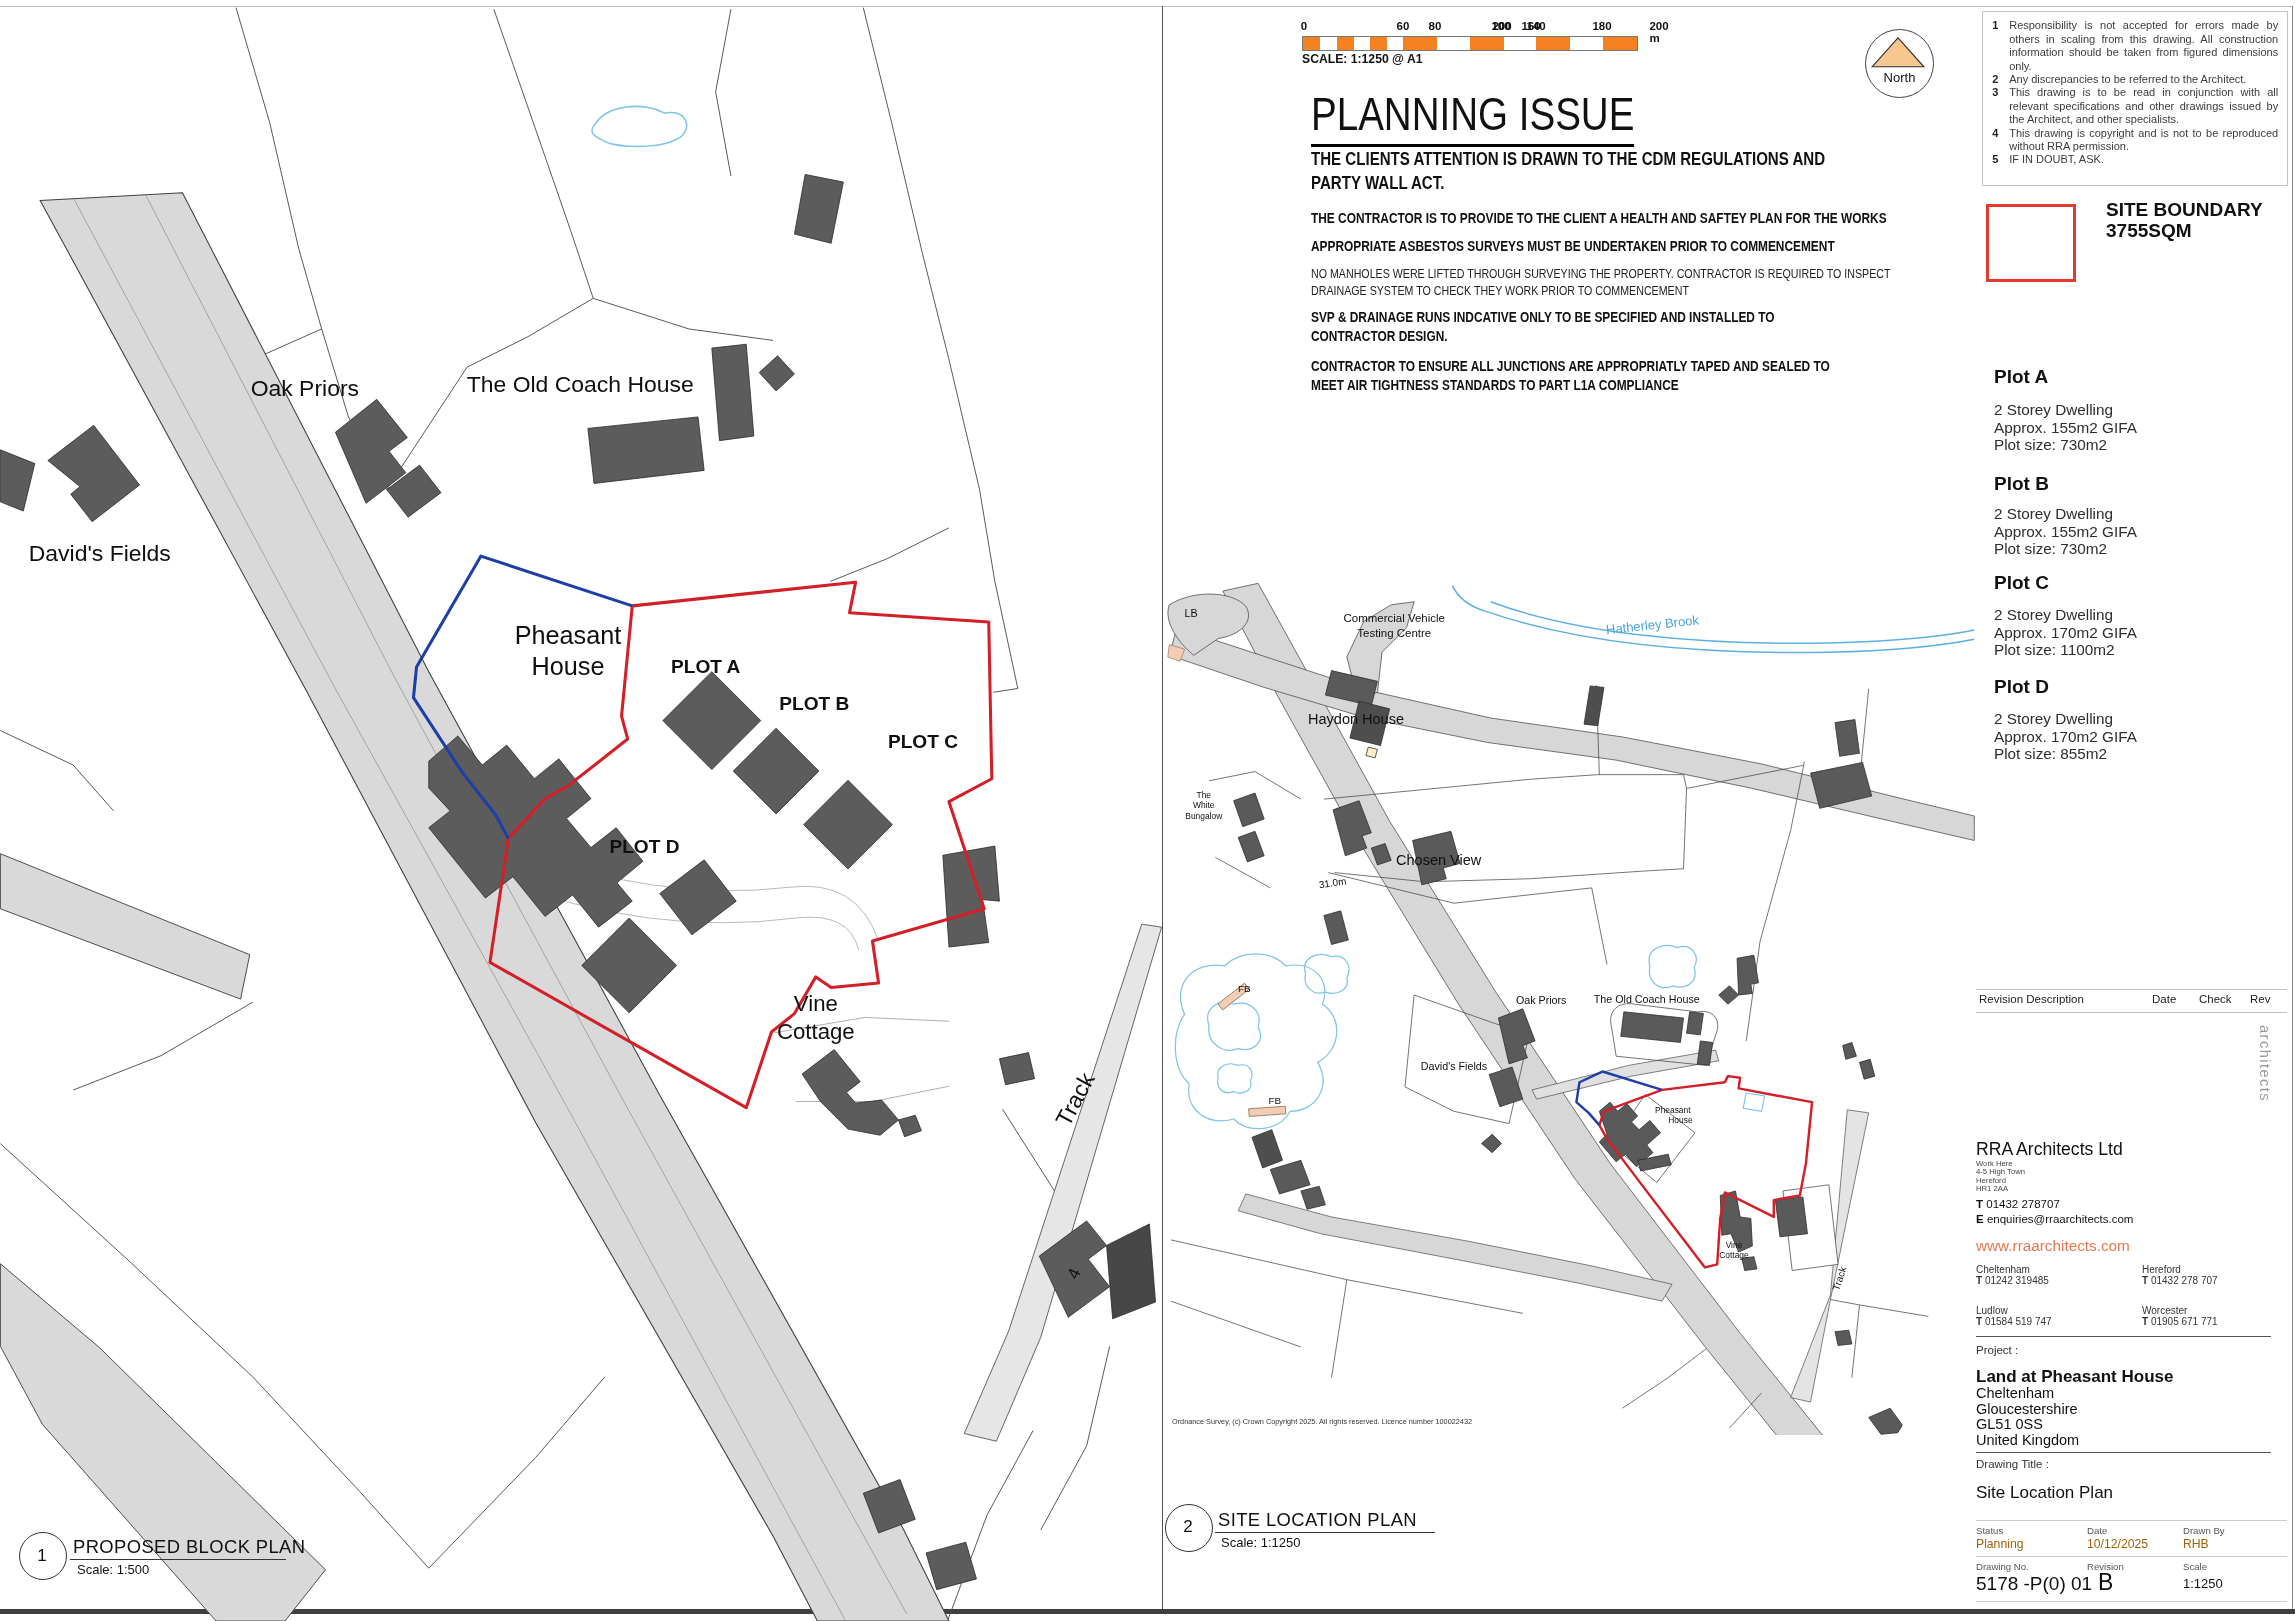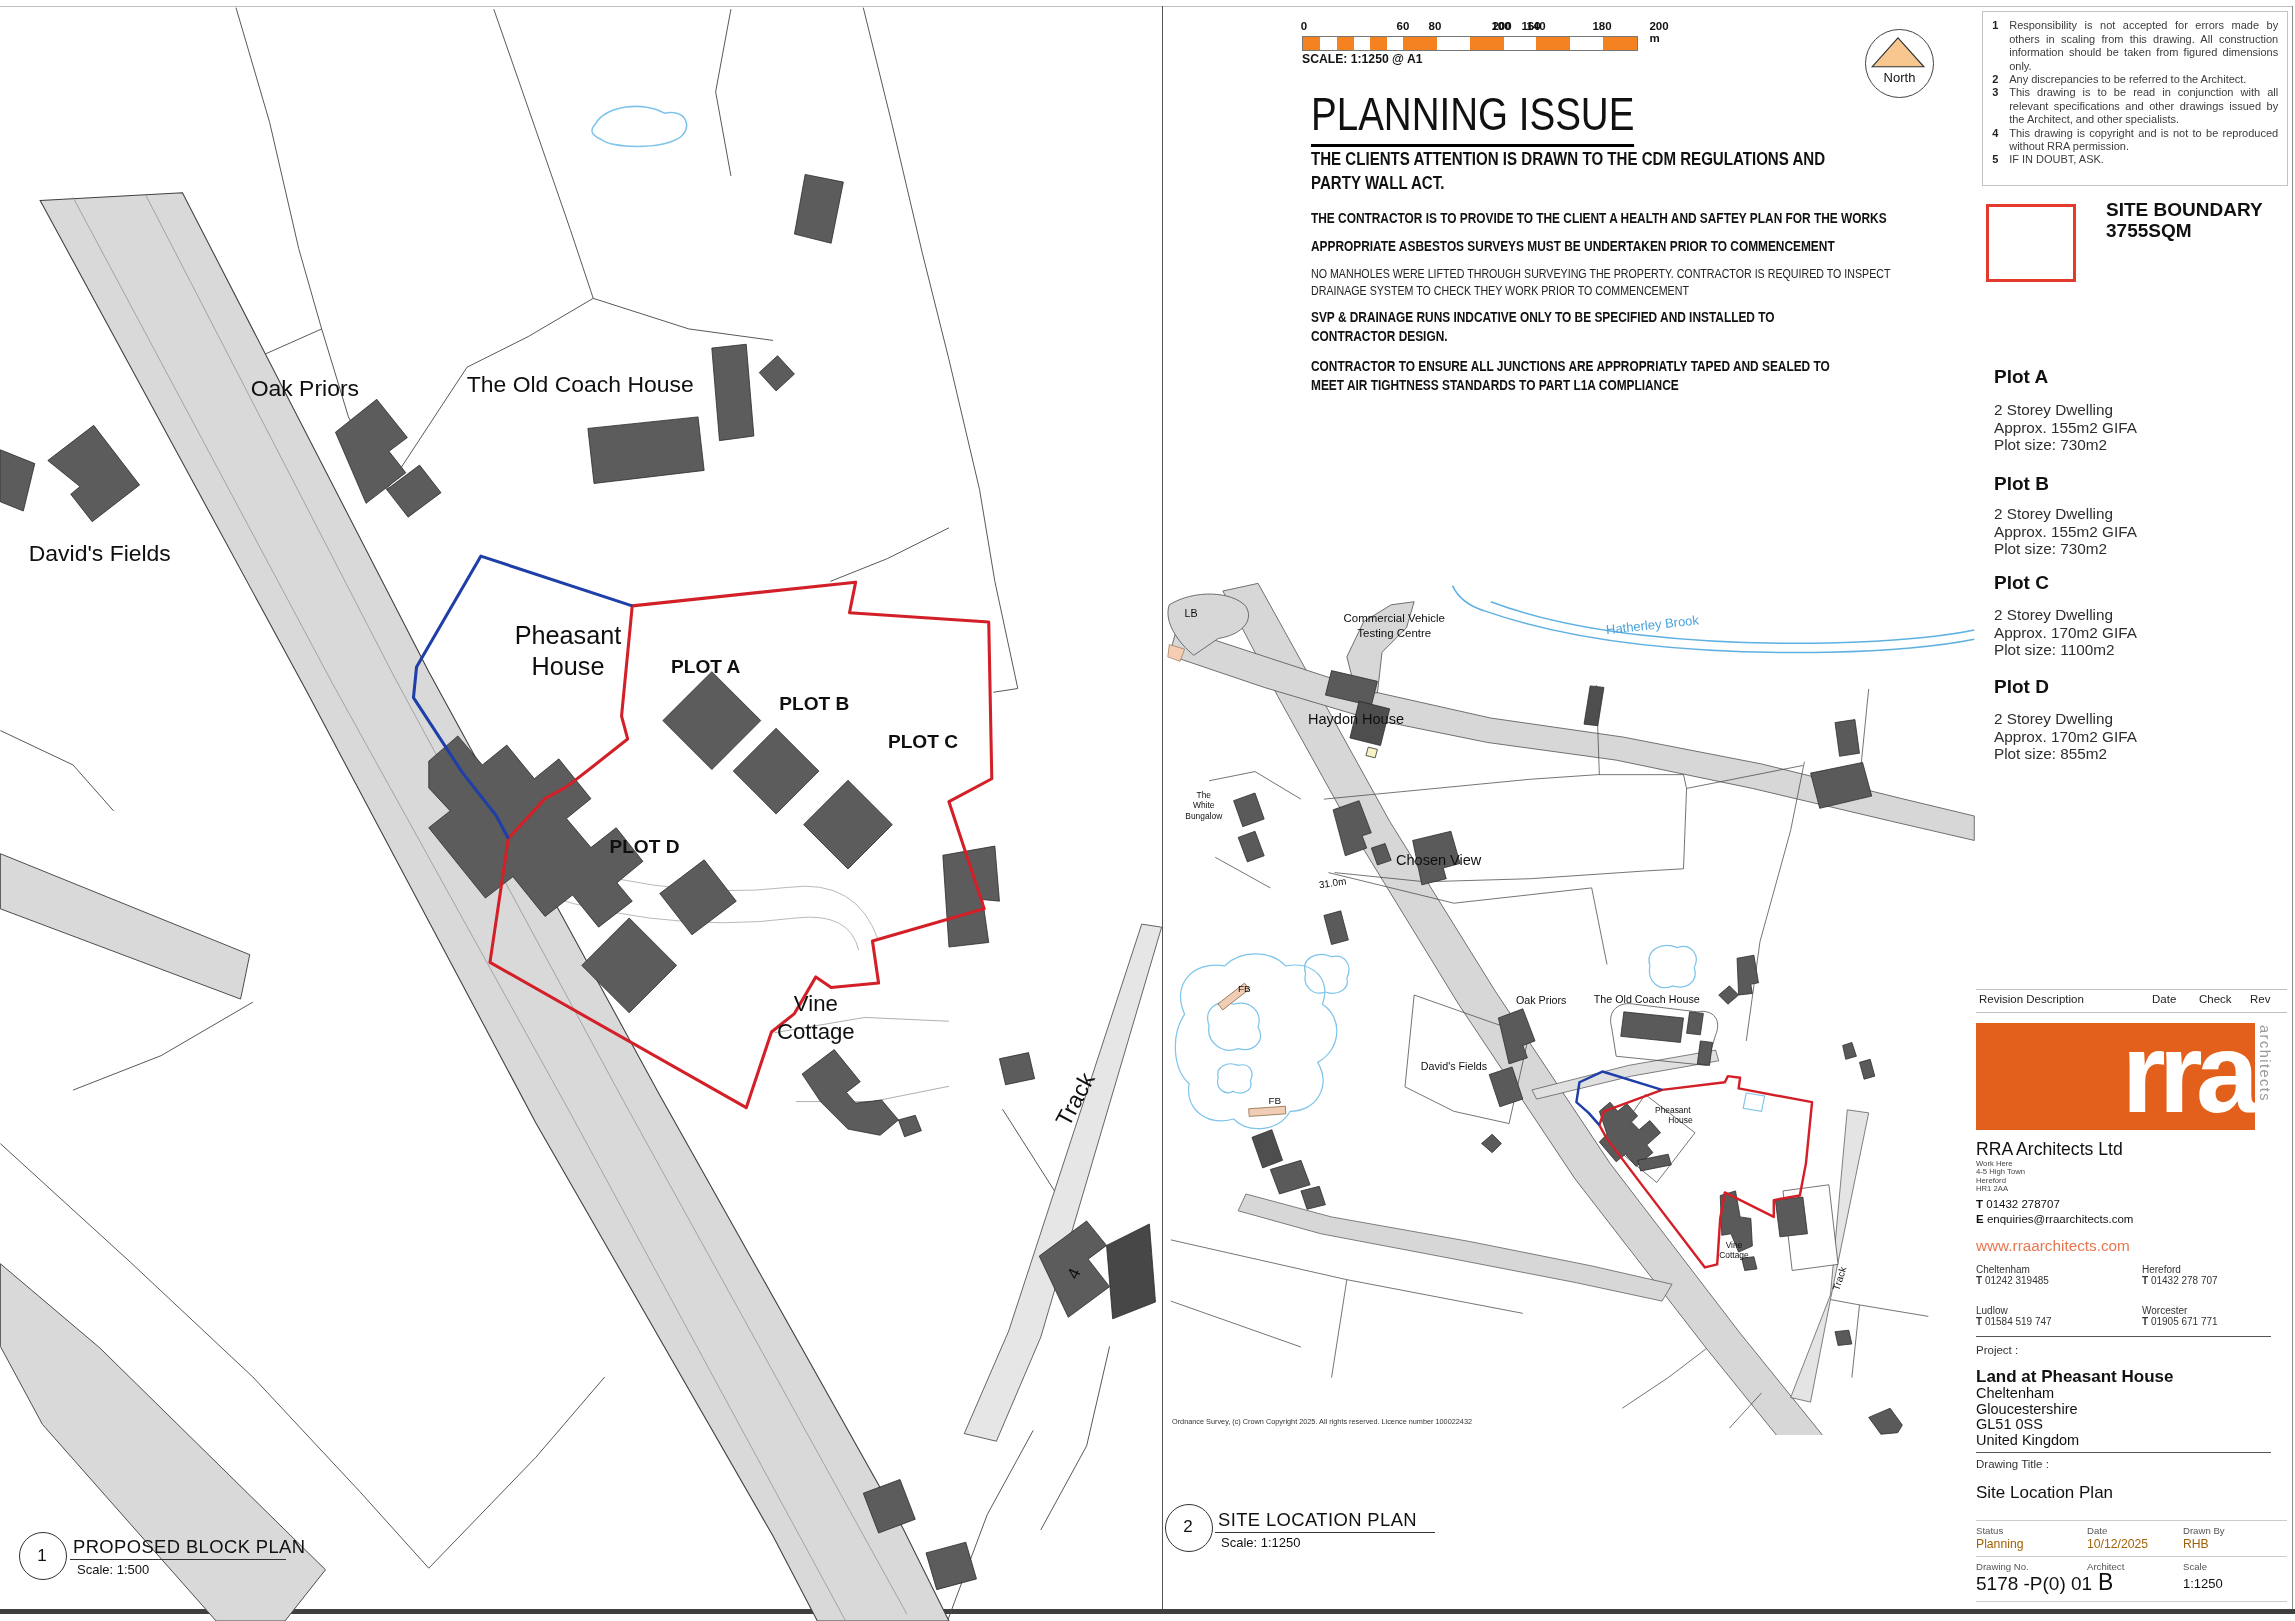--- a/index.html
+++ b/index.html
@@ -352,21 +352,20 @@
 Approx. 170m2 GIFA
 Plot size: 855m2</div>
 
   <div class="hline" style="left:1976px;top:989px;width:311px;"></div>
   <div class="abs" style="left:1979px;top:993px;font-size:11.5px;color:#222;">Revision Description</div>
   <div class="abs" style="left:2152px;top:993px;font-size:11.5px;color:#222;">Date</div>
   <div class="abs" style="left:2199px;top:993px;font-size:11.5px;color:#222;">Check</div>
   <div class="abs" style="left:2250px;top:993px;font-size:11.5px;color:#222;">Rev</div>
   <div class="hline" style="left:1976px;top:1012px;width:311px;"></div>
 
-  <div id="logo">rra</div>
   <div id="logo-vert">architects</div>
 
   <div class="abs b" style="left:1976px;top:1139px;font-size:17.6px;font-weight:normal;">RRA Architects Ltd</div>
   <div class="abs pre" style="left:1976px;top:1160px;font-size:7.7px;line-height:8.4px;color:#444;">Work Here
 4-5 High Town
 Hereford
 HR1 2AA</div>
   <div class="abs" style="left:1976px;top:1198px;font-size:11.5px;">
     <span class="b">T</span> <span>01432 278707</span>
   </div>
@@ -407,21 +406,21 @@
   <div class="hline" style="left:1976px;top:1520px;width:311px;background:#ccc;"></div>
   <div class="abs lbl" style="left:1976px;top:1525px;">Status</div>
   <div class="abs lbl" style="left:2087px;top:1525px;">Date</div>
   <div class="abs lbl" style="left:2183px;top:1525px;">Drawn By</div>
   <div class="abs val" style="left:1976px;top:1537px;">Planning</div>
   <div class="abs val" style="left:2087px;top:1537px;">10/12/2025</div>
   <div class="abs val" style="left:2183px;top:1537px;">RHB</div>
 
   <div class="hline" style="left:1976px;top:1556px;width:311px;background:#ccc;"></div>
   <div class="abs lbl" style="left:1976px;top:1561px;">Drawing No.</div>
-  <div class="abs lbl" style="left:2087px;top:1561px;">Architect</div>
+  <div class="abs lbl" style="left:2087px;top:1561px;">Revision</div>
   <div class="abs lbl" style="left:2183px;top:1561px;">Scale</div>
   <div class="abs" style="left:1976px;top:1573px;font-size:19px;">5178 -P(0) 01</div>
   <div class="abs" style="left:2098px;top:1569px;font-size:23px;">B</div>
   <div class="abs" style="left:2183px;top:1576px;font-size:13px;">1:1250</div>
   <div class="hline" style="left:1976px;top:1601px;width:311px;background:#ccc;"></div>
 
 </div>
 
 
 </body></html>

